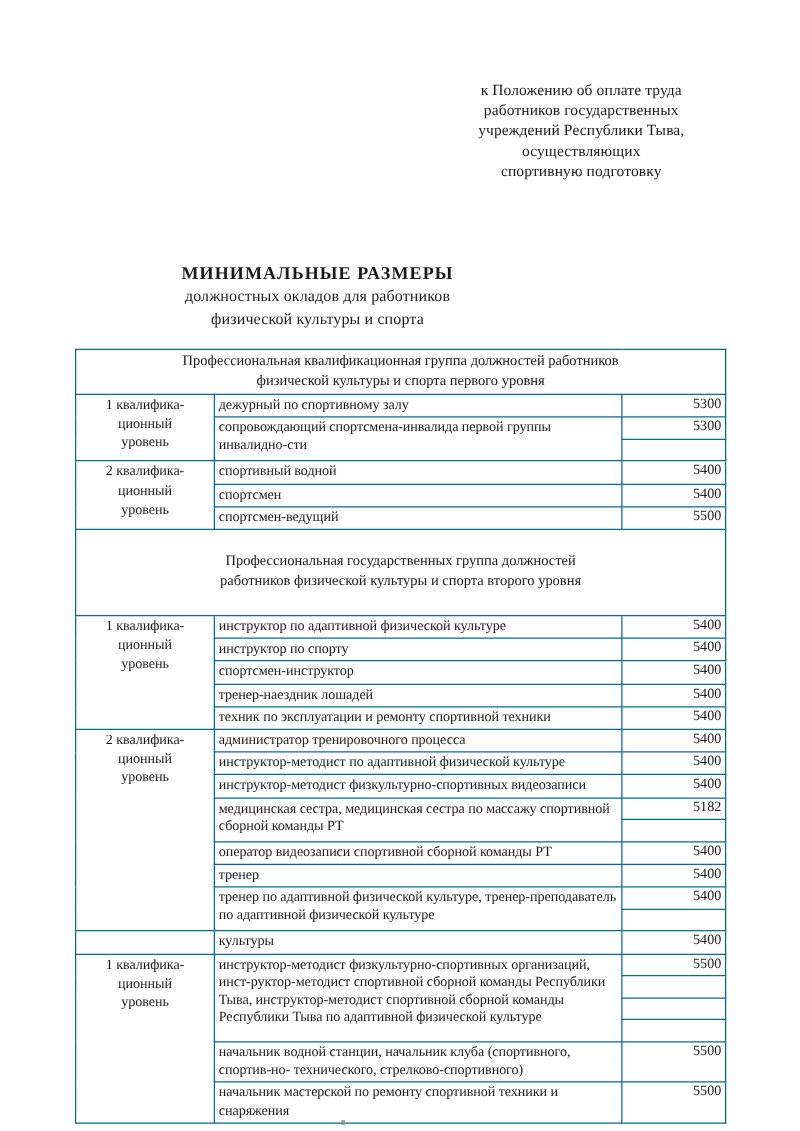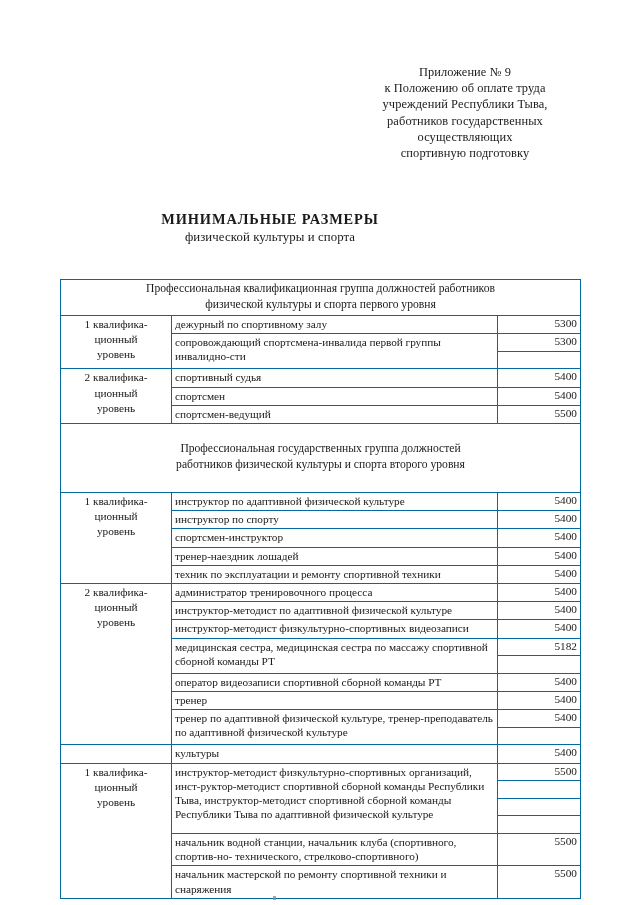--- a/index.html
+++ b/index.html
@@ -32,21 +32,21 @@
     text-align: center;
     font-size: 12.4px;
     line-height: 16.2px;
     letter-spacing: 0.1px;
   }
   .header-block div { white-space: nowrap; }
 
   
   .doc-title {
     position: absolute;
-    left: 16px;
+    left: 0;
     top: 210px;
     width: 508px;
     text-align: center;
   }
   .doc-title .main {
     font-size: 14.4px;
     font-weight: bold;
     letter-spacing: 0.9px;
     line-height: 19px;
   }
@@ -116,30 +116,30 @@
     background: #8a8a8a;
     opacity: 0.75;
   }
 </style>
 </head>
 <body>
 
 <div class="page">
 
   <div class="header-block">
-    <div>Приложение № 9</div>
     <div>к Положению об оплате труда</div>
+    <div>работников государственных</div>
     <div>учреждений Республики Тыва,</div>
-    <div>работников государственных</div>
     <div>осуществляющих</div>
     <div>спортивную подготовку</div>
   </div>
 
   <div class="doc-title">
     <div class="main">МИНИМАЛЬНЫЕ РАЗМЕРЫ</div>
+    <div class="sub">должностных окладов для работников</div>
     <div class="sub">физической культуры и спорта</div>
   </div>
 
   <div class="tbl-wrap">
     <table class="main-table">
       <colgroup>
         <col class="c-level">
           <col class="c-post">
           <col class="c-salary">
       </colgroup>
@@ -168,21 +168,21 @@
         <tr>
           <td class="blank">&nbsp;</td>
         </tr>
 
         <tr>
           <td class="level" rowspan="3">
             <div>2 квалифика-</div>
             <div>ционный</div>
             <div>уровень</div>
           </td>
-          <td class="post nowrap">спортивный   судья</td>
+          <td class="post nowrap">спортивный   водной</td>
           <td class="salary">5400</td>
         </tr>
         <tr>
           <td class="post">спортсмен</td>
           <td class="salary">5400</td>
         </tr>
         <tr>
           <td class="post">спортсмен-ведущий</td>
           <td class="salary">5500</td>
         </tr>

